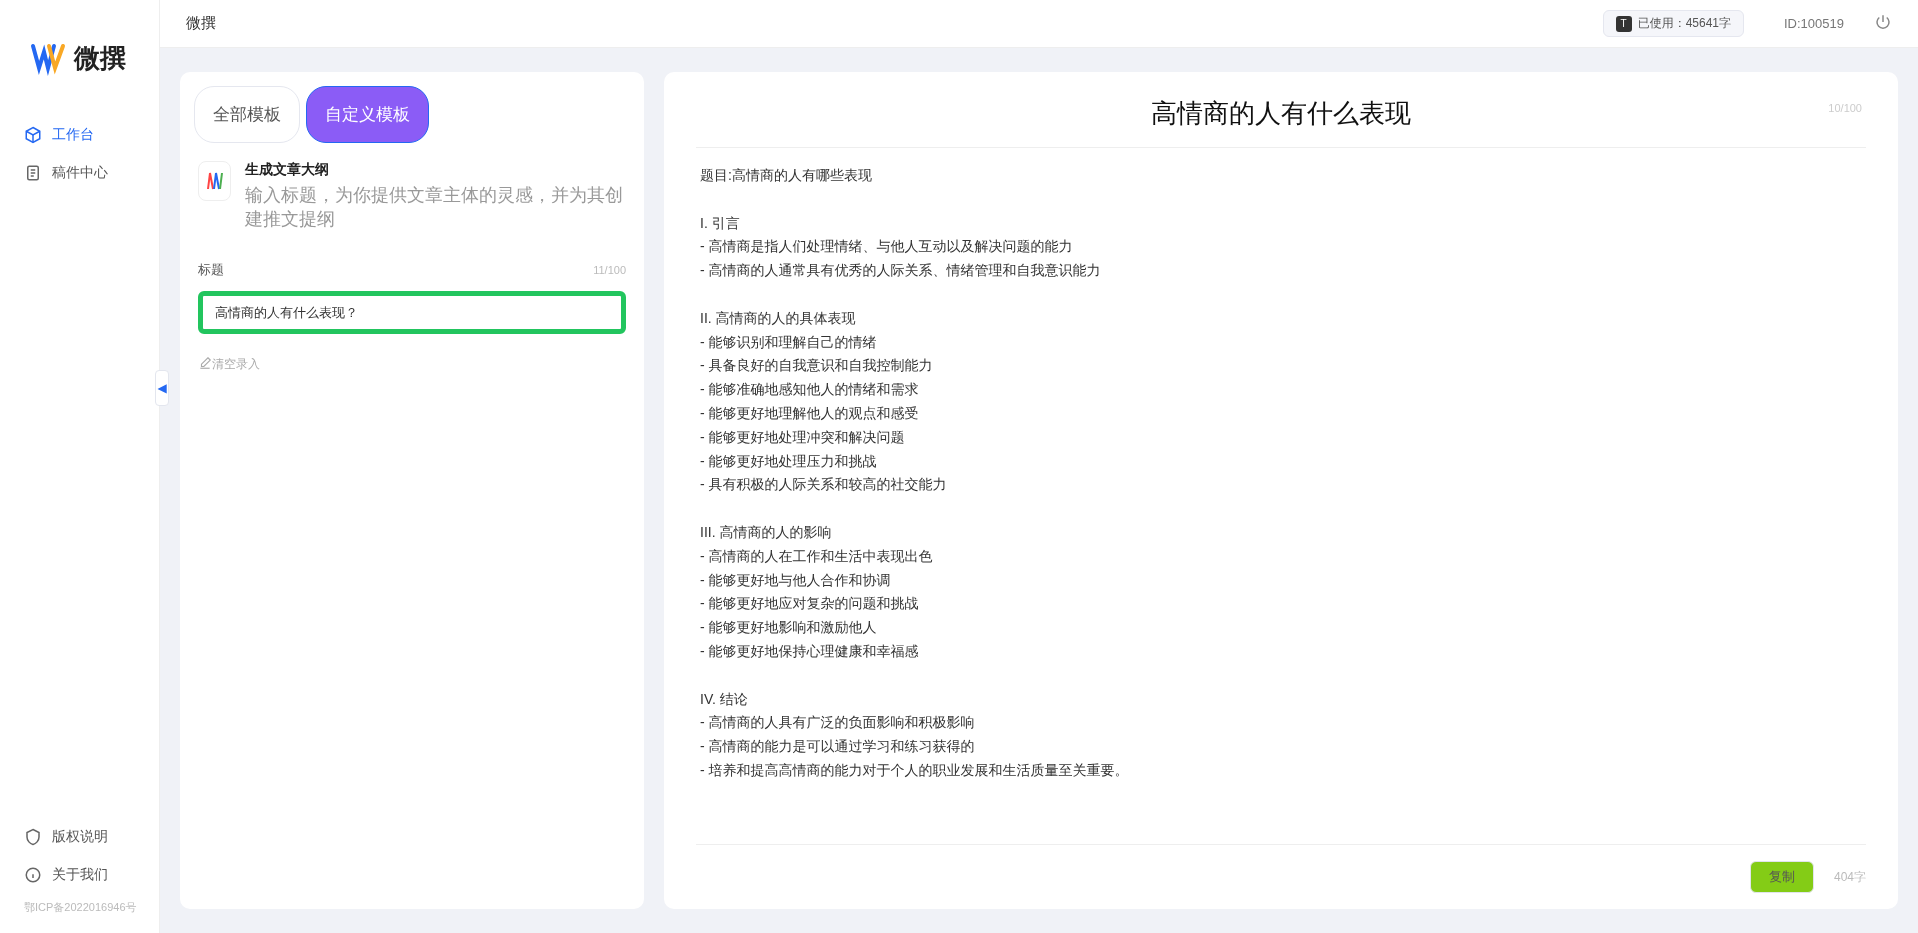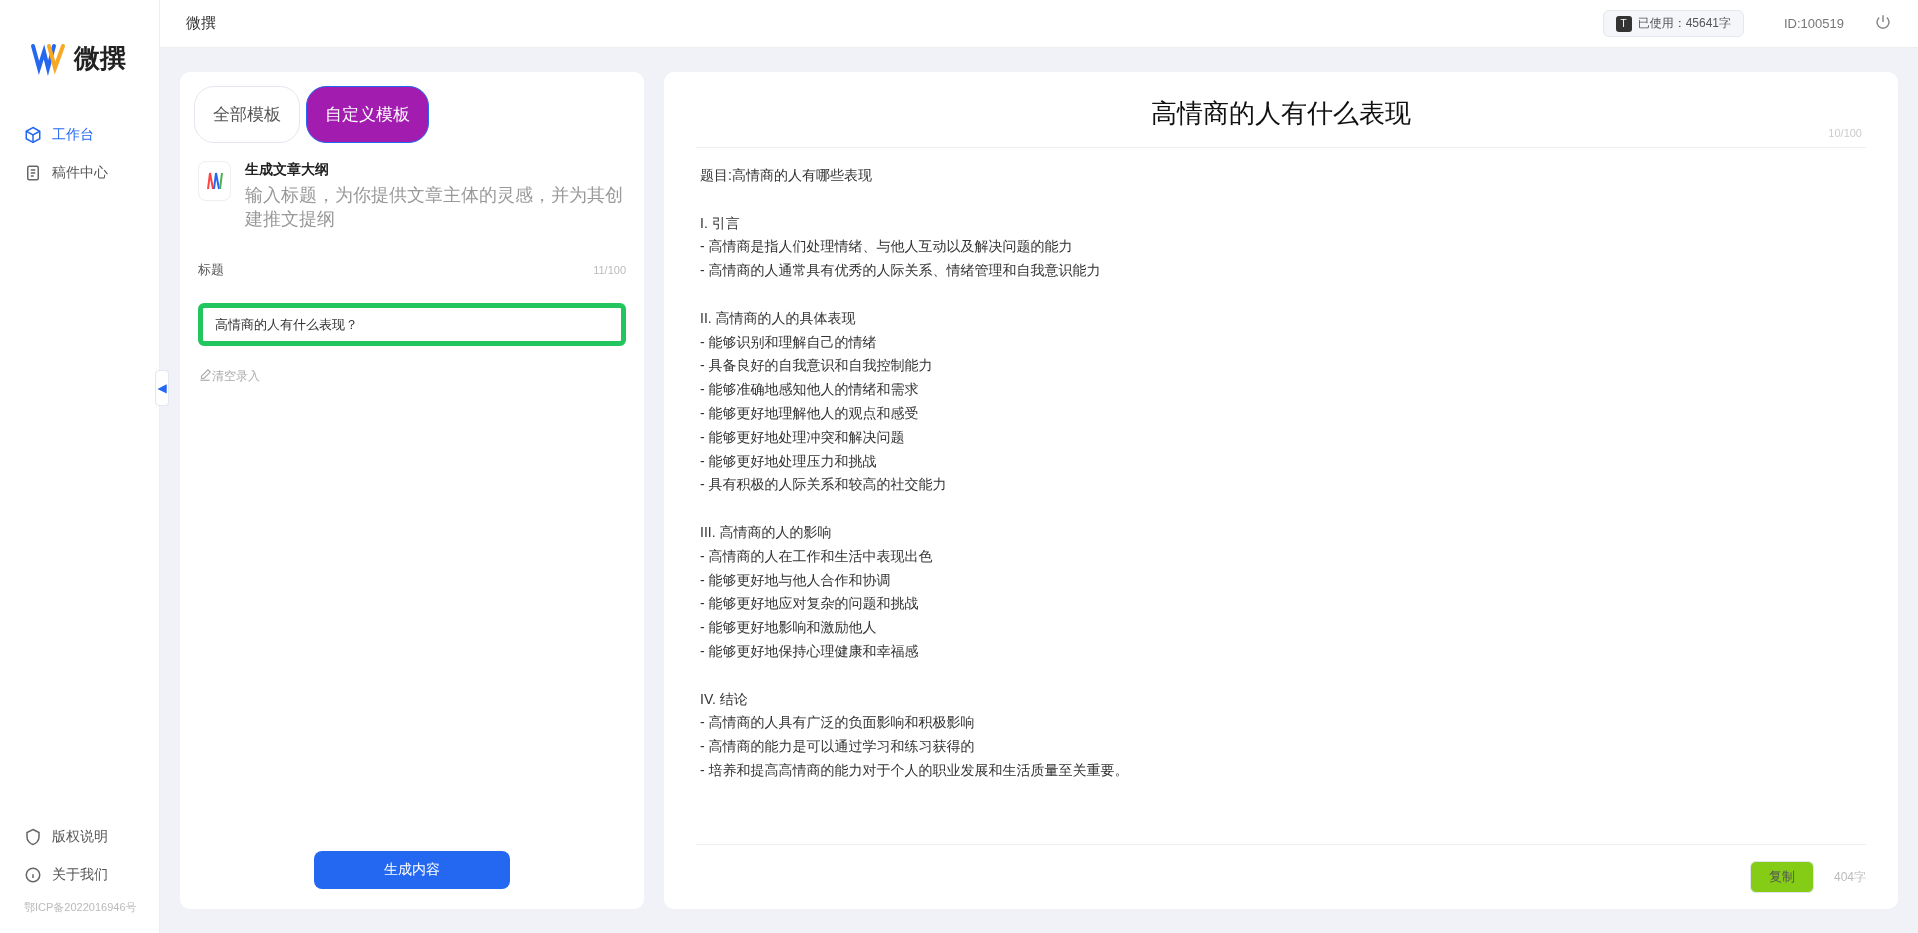--- a/index.html
+++ b/index.html
@@ -147,21 +147,21 @@
 .tab {
   border-radius: 20px;
   padding: 16px 18px;
   font-size: 17px;
   cursor: pointer;
   border: 1px solid #e5e7ef;
   background: #fff;
   color: #555;
 }
 .tab.active {
-  background: #a21caf;
+  background: #8b5cf6;
   border-color: #2468f2;
   color: #fff;
 }
 .template-card {
   display: flex;
   gap: 14px;
   padding: 18px 16px 16px 18px;
   align-items: flex-start;
   justify-content: flex-end;
 }
@@ -176,21 +176,21 @@
   font-size: 20px;
 }
 .template-title { font-size: 14px; font-weight: 600; color: #222; margin-bottom: 4px; }
 .template-desc { font-size: 18px; color: #999; }
 .form-area { padding: 4px 18px; }
 .form-label-row {
   display: flex;
   justify-content: space-between;
   align-items: baseline;
   margin-top: 10px;
-  margin-bottom: 24px;
+  margin-bottom: 12px;
 }
 .form-label { font-size: 13px; color: #555; }
 .char-count { font-size: 11px; color: #bbb; }
 .title-input {
   width: 100%;
   border: 5px solid #22c55e;
   border-radius: 6px;
   padding: 9px 12px;
   font-size: 13px;
   outline: none;
@@ -225,21 +225,21 @@
 }
 .result-title {
   font-family: "Songti SC", SimSun, serif;
   font-size: 26px;
   text-align: center;
   color: #111;
 }
 .title-count {
   position: absolute;
   right: 36px;
-  bottom: 2px;
+  bottom: 27px;
   font-size: 11px;
   color: #ccc;
 }
 .result-hr {
   border: none;
   border-top: 1px solid #eee;
   margin: 6px 32px 0 32px;
 }
 .result-body {
   flex: 1;
@@ -386,23 +386,20 @@
             <svg width="14" height="14" viewBox="0 0 24 24" fill="none" stroke="#aaa" stroke-width="2">
               <path d="M17 3 L21 7 L10 18 H6 V14 Z"></path>
                 <path d="M4 21h16"></path>
             </svg>
           </span>
           <span>清空录入</span>
         </div>
 
         <div class="left-spacer"></div>
 
-        <div class="left-footer">
-          <button class="gen-btn">生成内容</button>
-        </div>
       </section>
 
       <section class="panel right-panel">
         <div class="result-header">
           <div class="result-title">高情商的人有什么表现</div>
           <div class="title-count">10/100</div>
         </div>
         <hr class="result-hr">
         <div class="result-body">题目:高情商的人有哪些表现
 

